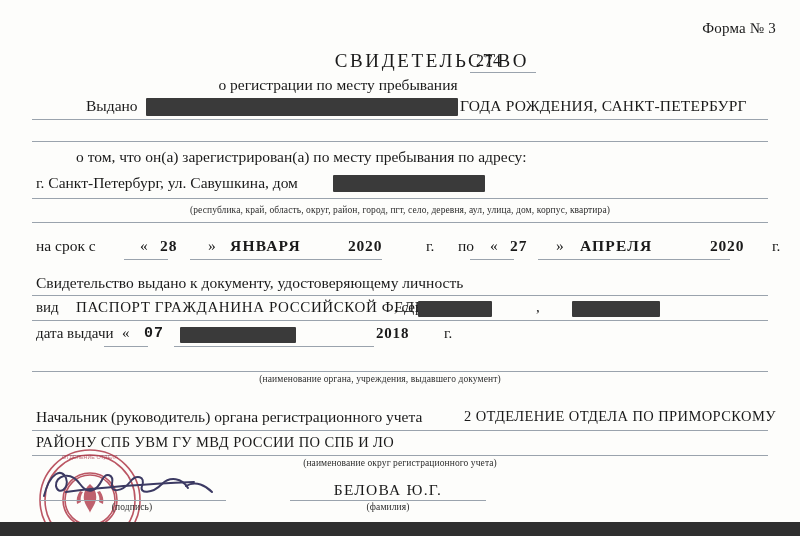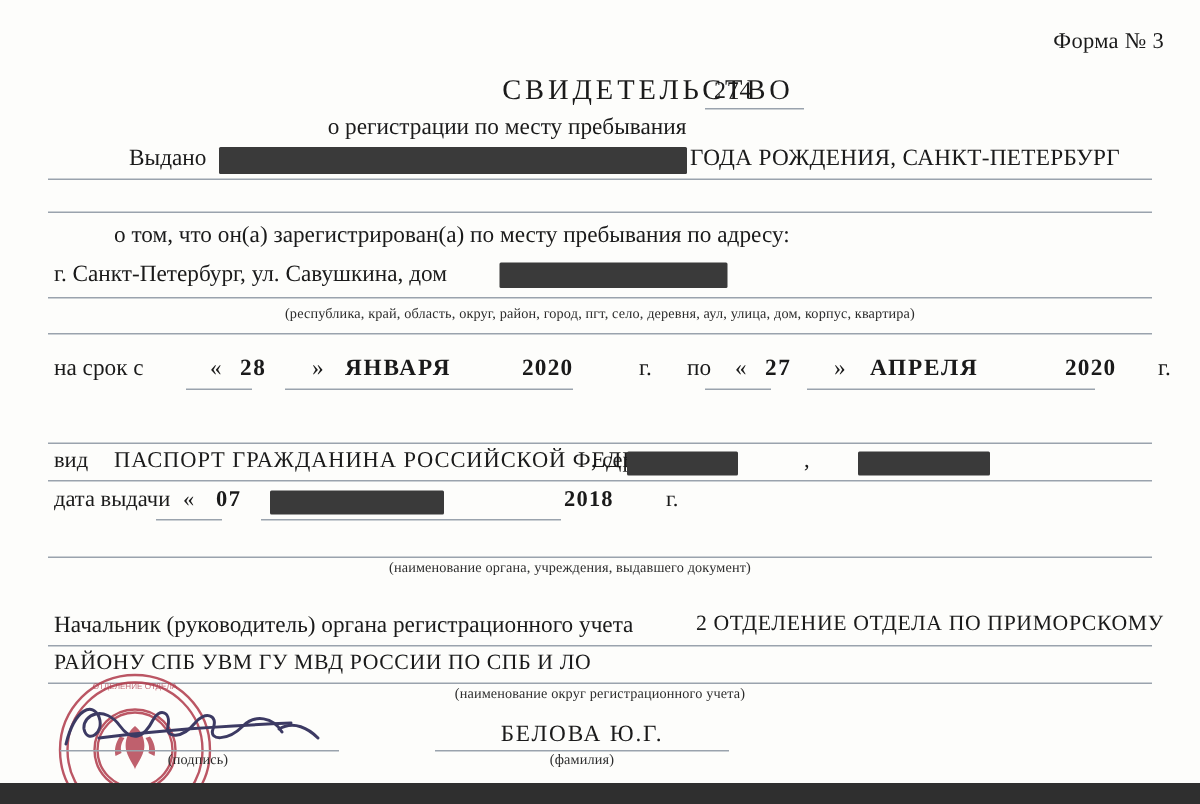--- a/index.html
+++ b/index.html
@@ -126,21 +126,21 @@
   #idoc-seriya { left: 358px; }
   #idoc-seriya-redact { top: 301px; left: 418px; width: 74px; height: 16px; }
   #idoc-comma { left: 500px; }
   #idoc-no { left: 546px; }
   #idoc-no-redact { top: 301px; left: 572px; width: 88px; height: 16px; }
   #idoc-rule1 { top: 320px; left: 32px; width: 736px; }
   #date-row { top: 325px; left: 36px; width: 740px; font-size: 15px; }
   #date-row .seg { position: absolute; white-space: nowrap; }
   #date-label { left: 0; }
   #date-q1 { left: 86px; }
-  #date-day { left: 108px; font-weight: 700; letter-spacing: 1px; }
+  #date-day { left: 108px; font-weight: 700; letter-spacing: 1px; font-family: Liberation Mono, monospace; }
   #date-q2 { left: 152px; }
   #date-redact { top: 327px; left: 180px; width: 116px; height: 16px; }
   #date-year { left: 340px; font-weight: 700; letter-spacing: 0.8px; }
   #date-g { left: 408px; }
   #date-rule-a { top: 346px; left: 104px; width: 44px; }
   #date-rule-b { top: 346px; left: 174px; width: 200px; }
   #issuer-line { top: 351px; left: 36px; font-size: 14.5px; letter-spacing: 0.6px; }
   #issuer-rule { top: 371px; left: 32px; width: 736px; }
   #issuer-caption { top: 374px; left: 160px; width: 440px; }
 
@@ -222,20 +222,21 @@
     <span class="seg" id="term-q4">»</span>
     <span class="seg handwrite" id="term-month2">АПРЕЛЯ</span>
     <span class="seg handwrite" id="term-year2">2020</span>
     <span class="seg" id="term-g2">г.</span>
   </div>
   <div class="rule" id="term-rule-a"></div>
   <div class="rule" id="term-rule-b"></div>
   <div class="rule" id="term-rule-c"></div>
   <div class="rule" id="term-rule-d"></div>
 
+  <div class="abs" id="idoc-head">Свидетельство выдано к документу, удостоверяющему личность</div>
   <div class="rule" id="idoc-rule0"></div>
 
   <div class="abs" id="idoc-row">
     <span class="seg" id="idoc-vid">вид</span>
     <span class="seg" id="idoc-type">ПАСПОРТ ГРАЖДАНИНА РОССИЙСКОЙ ФЕДЕРАЦИИ</span>
     <span class="seg" id="idoc-seriya">, серия</span>
     <span class="seg" id="idoc-comma">,</span>
     <span class="seg" id="idoc-no">№</span>
   </div>
   <span class="redact abs" id="idoc-seriya-redact"></span>

